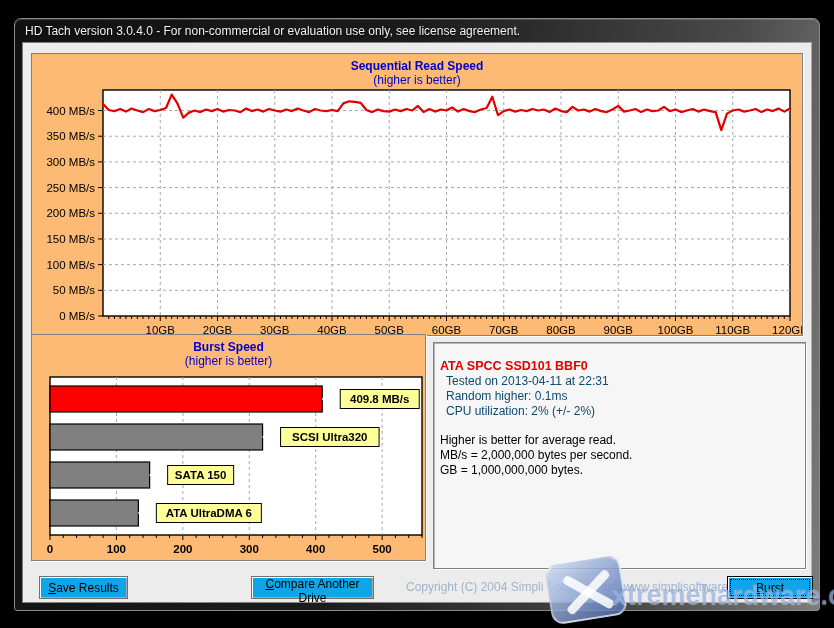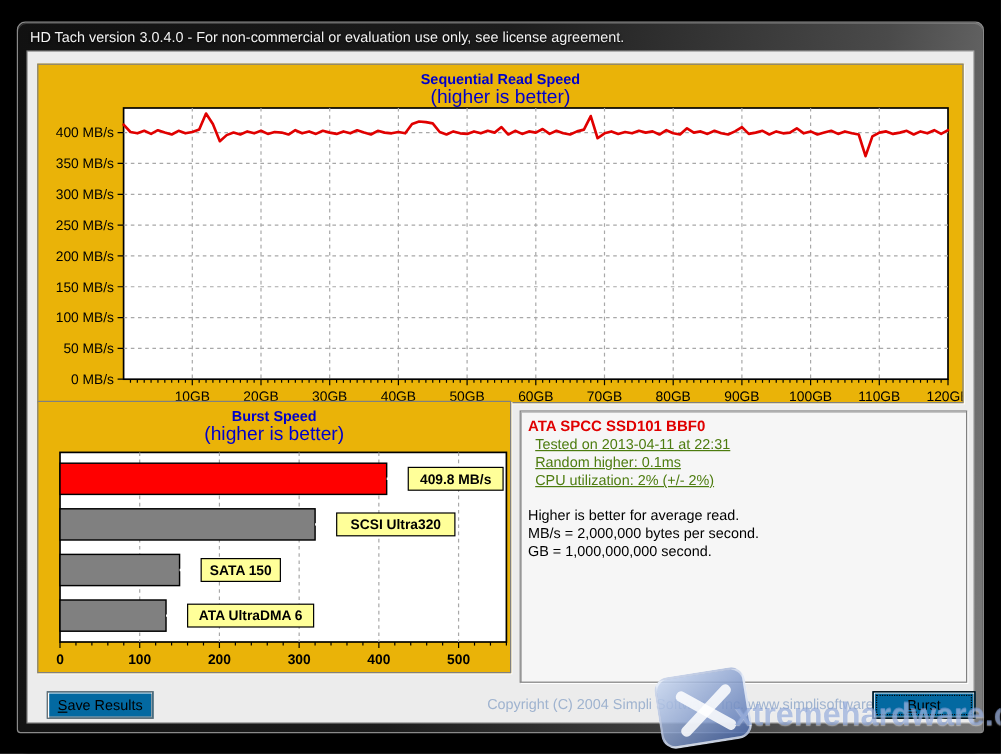--- a/index.html
+++ b/index.html
@@ -25,43 +25,43 @@
     white-space:nowrap; overflow:hidden;
   }
   .client {
     position:relative; width:100%; height:100%;
     background:#ececec;
     box-shadow:0 0 0 1px rgba(255,255,255,.45);
   }
 
   
   .panel {
-    position:absolute; background:#eab308;
+    position:absolute; background:#fdba74;
     border:1px solid #808080;
     box-shadow:1px 1px 0 #fdfdfd;
   }
   .panel.sunken { border-color:#808080; box-shadow:inset 1px 1px 0 #b5b5b5, 1px 1px 0 #fff; }
   .seq-panel  { left:8px;   top:10px;  width:772px; height:283px; }
   .burst-panel{ left:8px;   top:291px; width:395px; height:227px; }
-  .info-panel { left:410px; top:299px; width:373px; height:227px; background:#f6f6f6; padding:4px 6px; }
+  .info-panel { left:410px; top:299px; width:373px; height:227px; background:#f6f6f6; padding:15px 6px; }
 
   .chart-title { text-align:center; color:#0000cc; font-size:12px; font-weight:bold; margin-top:5px; }
-  .chart-sub   { text-align:center; color:#0000cc; font-size:16px; }
+  .chart-sub   { text-align:center; color:#0000cc; font-size:12px; }
   .seq-panel svg, .burst-panel svg { position:absolute; left:0; top:0; }
 
   
   .drive-name { color:#e00000; font-weight:bold; font-size:12.5px; line-height:16px; }
-  .info-line  { color:#4d7c0f; font-size:12px; line-height:15px; padding-left:6px;text-decoration:underline; }
+  .info-line  { color:#0c4a6e; font-size:12px; line-height:15px; padding-left:6px; }
   .info-gap   { height:14px; }
   .note-line  { color:#000; font-size:12px; line-height:15px; }
 
   
   .btn {
     position:absolute; top:533px; height:23px;
-    background:#0369a1;
+    background:#0ea5e9;
     border:1px solid #707070;
     box-shadow:inset 1px 1px 0 #fff, inset -1px -1px 0 #a8a8a8;
     font-family:"Liberation Sans", sans-serif; font-size:12px; color:#000;
     cursor:pointer;
   }
   .btn-label { display:block; width:100%; text-align:center; }
   .btn-label::first-letter { text-decoration:underline; }
   .btn-save    { left:16px;  width:89px; }
   .btn-upload  { left:118px; width:93px; }
   .btn-compare { left:228px; width:123px; }
@@ -352,25 +352,28 @@
       </div>
 
       <div class="panel sunken info-panel">
         <div class="drive-name">ATA SPCC SSD101 BBF0</div>
         <div class="info-line">Tested on 2013-04-11 at 22:31</div>
         <div class="info-line">Random higher: 0.1ms</div>
         <div class="info-line">CPU utilization: 2% (+/- 2%)</div>
         <div class="info-gap"></div>
         <div class="note-line">Higher is better for average read.</div>
         <div class="note-line">MB/s = 2,000,000 bytes per second.</div>
-        <div class="note-line">GB = 1,000,000,000 second.</div>
+        <div class="note-line">GB = 1,000,000,000 bytes.</div>
       </div>
 
       <button class="btn btn-save">
         <span class="btn-label">Save Results</span>
+      </button>
+      <button class="btn btn-compare">
+        <span class="btn-label">Compare Another Drive</span>
       </button>
       <div class="copyright">Copyright (C) 2004 Simpli Software, Inc. www.simplisoftware.com</div>
       <button class="btn btn-done">
         <span class="btn-label">Burst</span>
       </button>
     </div>
   </div>
 
   <div class="watermark-badge">
     <div class="xbar a"></div>

